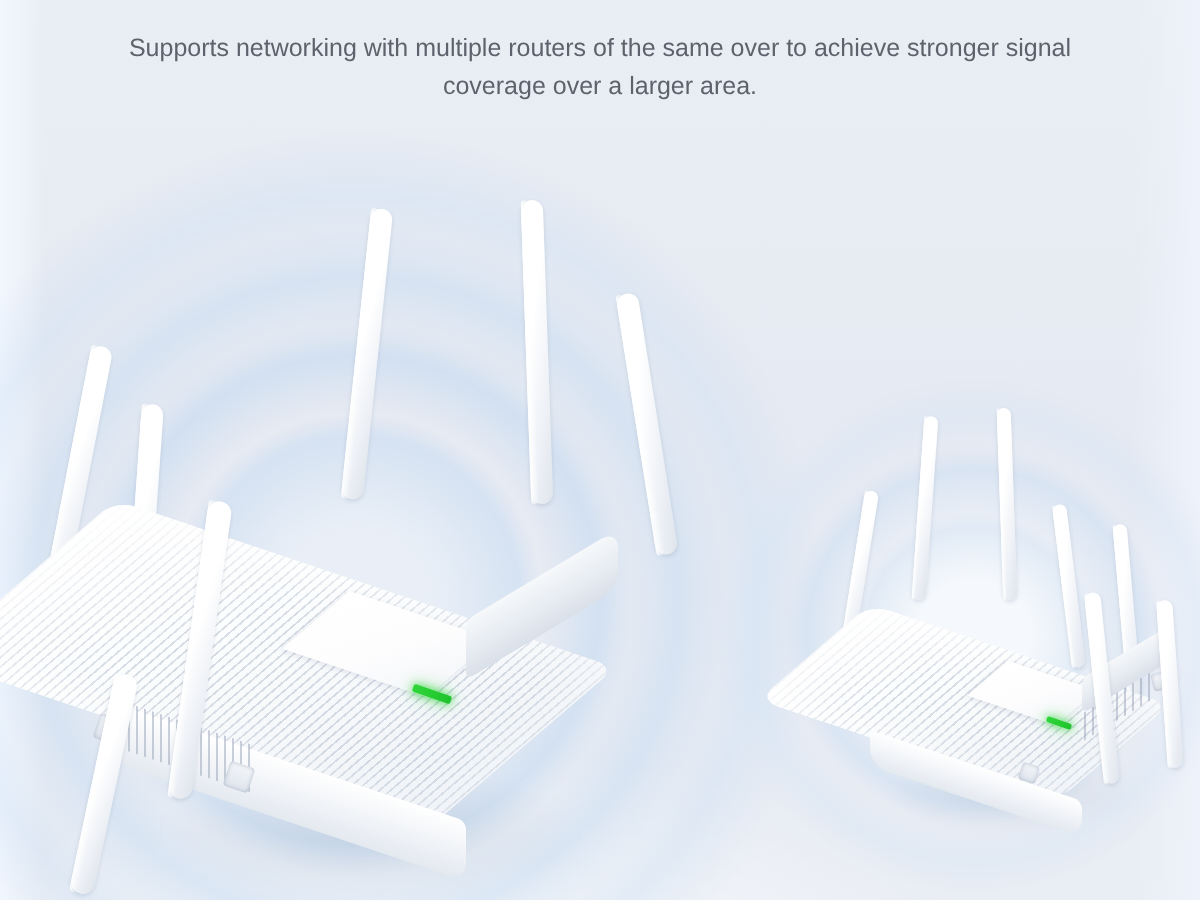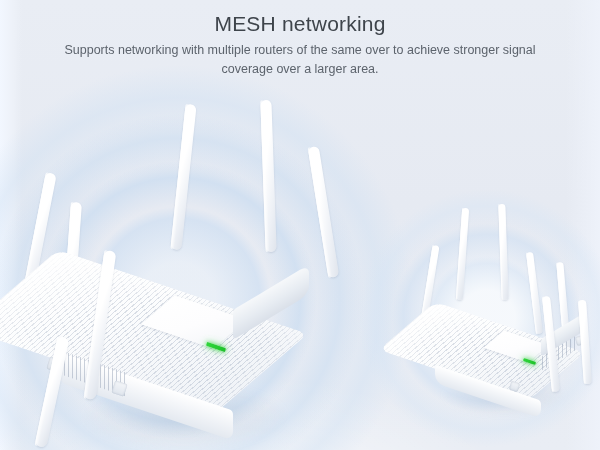--- a/index.html
+++ b/index.html
@@ -238,17 +238,16 @@
 
       <div class="port" style="left:152px; top:40px; width:9px; height:9px; transform:rotate(-14deg);"></div>
       <div class="port" style="left:86px; top:86px; width:9px; height:9px; transform:rotate(18deg);"></div>
     </div>
 
     <div class="ant" style="left:547px; top:296px; width:8px; height:96px; border-radius:4px; transform:rotate(-6deg); z-index:25;"></div>
     <div class="ant" style="left:581px; top:300px; width:8px; height:84px; border-radius:4px; transform:rotate(-4deg); z-index:25;"></div>
   </div>
 
   <div class="text-block">
-    <div class="title">MESH networking</div>
     <div class="subtitle">Supports networking with multiple routers of the same over to achieve stronger signal coverage over a larger area.</div>
   </div>
 
 </div>
 
 </body></html>

